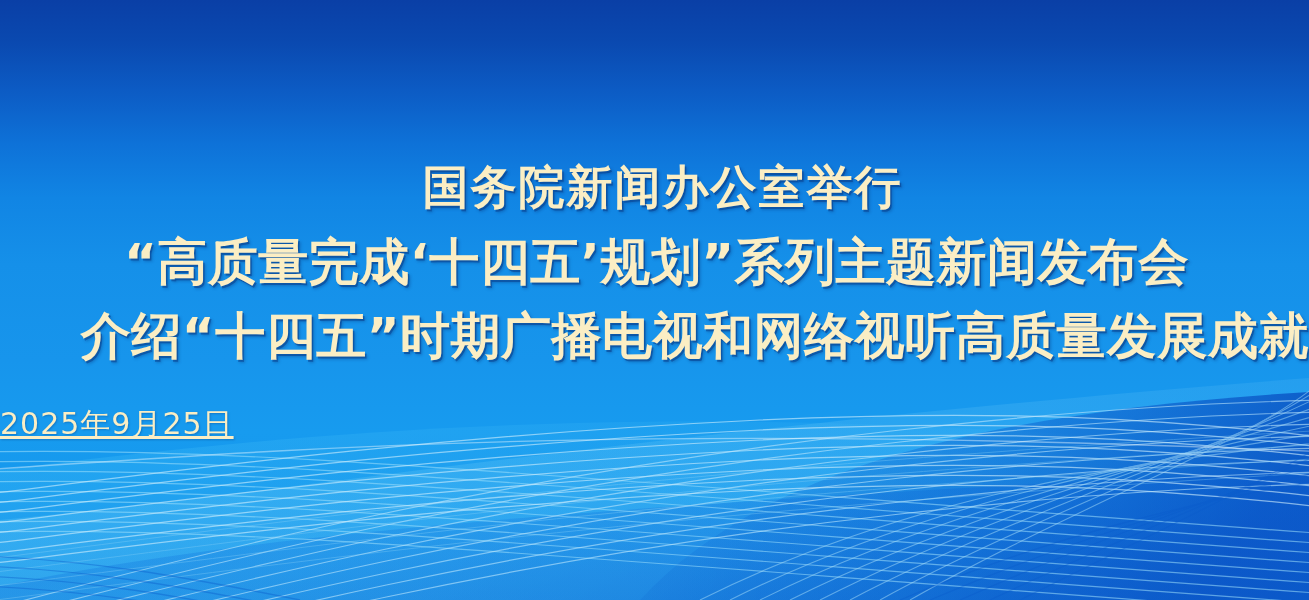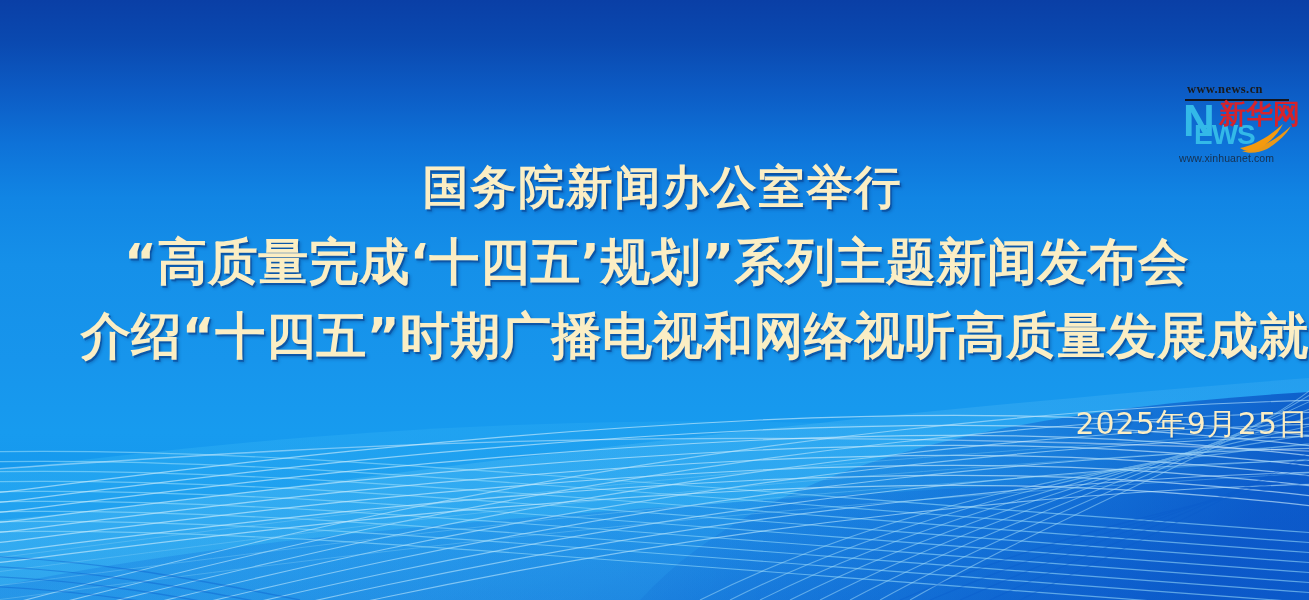--- a/index.html
+++ b/index.html
@@ -164,23 +164,24 @@
   }
   #date {
     position: absolute;
     left: 0; right: 0;
     top: 405px;
     font-size: 30px;
     line-height: 38px;
     letter-spacing: 1px;
     color: #fbeec4;
     font-weight: 400;
-    text-align: right;
+    text-align: left;
     text-shadow: 1px 1px 2px rgba(8,56,128,0.35);
     font-family: "DejaVu Sans", "Liberation Sans", sans-serif;
+    text-decoration: underline;
   }
 </style>
 </head>
 <body>
 
 <div id="banner">
 
   <div class="bg-layer bg-base2"></div>
 
   <svg class="bg-svg" width="1309" height="600" viewBox="0 0 1309 600" preserveAspectRatio="none">
@@ -286,30 +287,14 @@
     <path d="M-20,470 C260,452 600,420 1329,452" stroke="#e8f7fe" stroke-width="1.4" fill="none" opacity="0.45"></path>
   </svg>
 
   <div id="headline">
     <div id="line1" class="title-line">国务院新闻办公室举行</div>
     <div id="line2" class="title-line">“高质量完成‘十四五’规划”系列主题新闻发布会</div>
     <div id="line3" class="title-line">介绍“十四五”时期广播电视和网络视听高质量发展成就</div>
     <div id="date">2025年9月25日</div>
   </div>
 
-  <div id="logo">
-    <div class="logo-top-url">www.news.cn</div>
-    <div class="logo-rule"></div>
-
-    <div class="logo-mid">
-      <span class="logo-N">N</span>
-      <span class="logo-EWS">EWS</span>
-      <span class="logo-cn">新华网</span>
-      <svg class="logo-swoosh" width="56" height="34" viewBox="0 0 56 34">
-        <path d="M1,28 C14,26 30,17 44,4 C40,12 34,19 26,25 C18,31 8,33 1,28 Z" fill="#f59a0e"></path>
-        <path d="M3,31 C18,30 36,21 52,6 C47,15 38,23 28,29 C20,33 10,34 3,31 Z" fill="#f59a0e" opacity="0.95"></path>
-      </svg>
-    </div>
-
-    <div class="logo-bot-url">www.xinhuanet.com</div>
-  </div>
 
 </div>
 
 </body></html>

